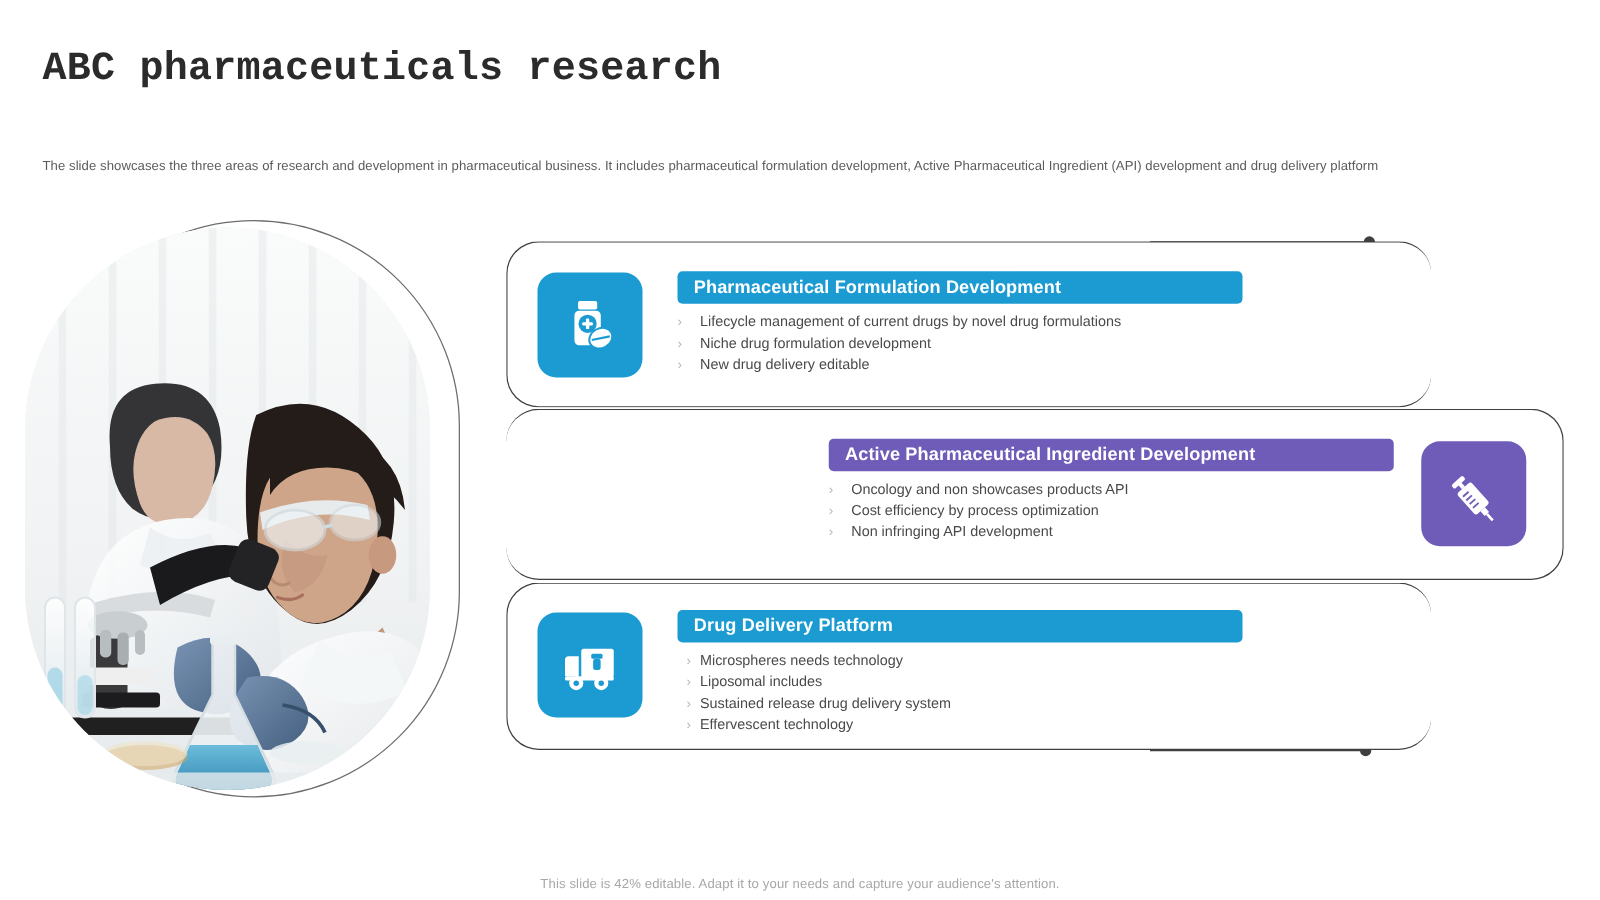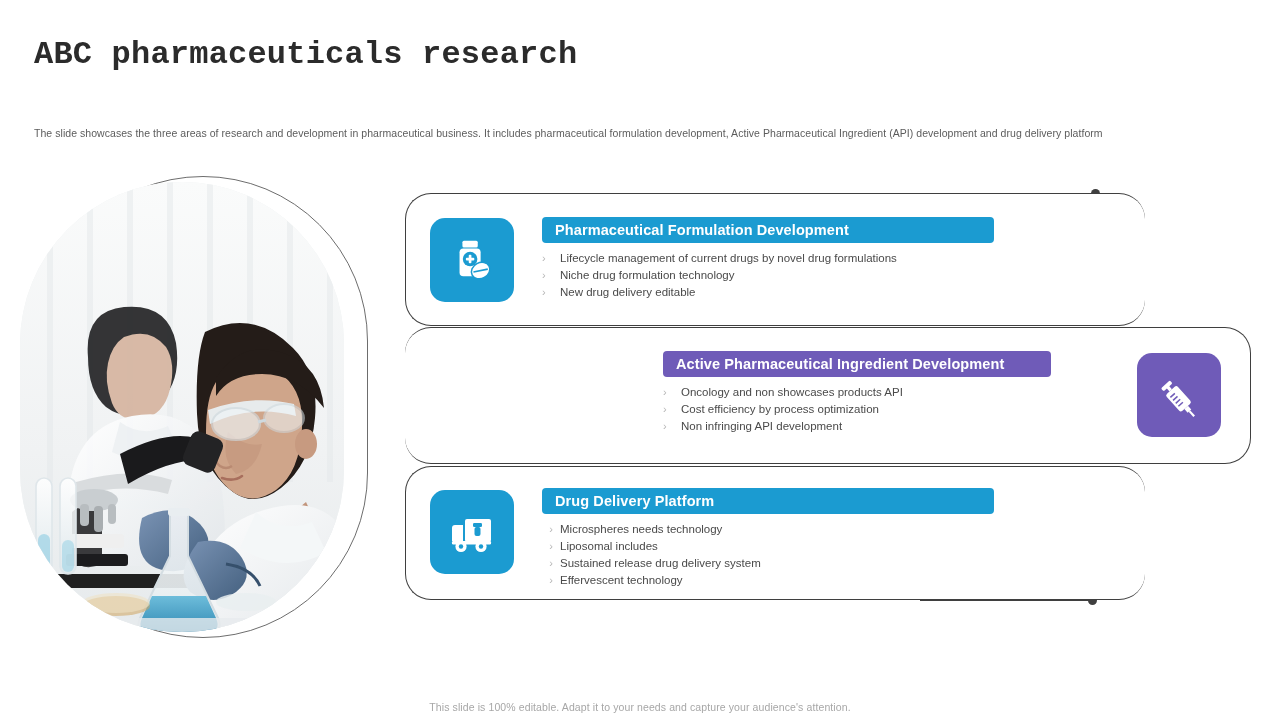--- a/index.html
+++ b/index.html
@@ -249,21 +249,21 @@
       <span>Pharmaceutical Formulation Development</span>
     </div>
 
     <div class="bullets" style="left:137px; top:57px;">
       <div class="bullet">
         <span class="chev">›</span>
         <span>Lifecycle management of current drugs by novel drug formulations</span>
       </div>
       <div class="bullet">
         <span class="chev">›</span>
-        <span>Niche drug formulation technology</span>
+        <span>Niche drug formulation development</span>
       </div>
       <div class="bullet">
         <span class="chev">›</span>
         <span>New drug delivery editable</span>
       </div>
     </div>
   </div>
 
   <div class="card card2" style="left:405px; top:327px; width:846px; height:137px;">
     <div class="card-shell"></div>
@@ -279,21 +279,21 @@
             <line x1="16" y1="24" x2="22" y2="24"></line>
             <line x1="16" y1="28" x2="22" y2="28"></line>
             <line x1="16" y1="32" x2="22" y2="32"></line>
           </g>
           <rect x="18.6" y="38" width="4.8" height="5" fill="#ffffff"></rect>
           <line x1="21" y1="43" x2="21" y2="50" stroke="#ffffff" stroke-width="2.2"></line>
         </g>
       </svg>
     </div>
 
-    <div class="band purple" style="left:258px; top:24px; width:388px;">
+    <div class="band purple" style="left:258px; top:24px; width:452px;">
       <span>Active Pharmaceutical Ingredient Development</span>
     </div>
 
     <div class="bullets" style="left:258px; top:57px;">
       <div class="bullet">
         <span class="chev">›</span>
         <span>Oncology and non showcases products API</span>
       </div>
       <div class="bullet">
         <span class="chev">›</span>
@@ -340,15 +340,15 @@
         <span class="chev">›</span>
         <span>Sustained release drug delivery system</span>
       </div>
       <div class="bullet">
         <span class="chev">›</span>
         <span>Effervescent technology</span>
       </div>
     </div>
   </div>
 
-  <div class="footer-note">This slide is 100% editable. Adapt it to your needs and capture your audience's attention.</div>
+  <div class="footer-note">This slide is 42% editable. Adapt it to your needs and capture your audience's attention.</div>
 
 </div>
 
 </body></html>

